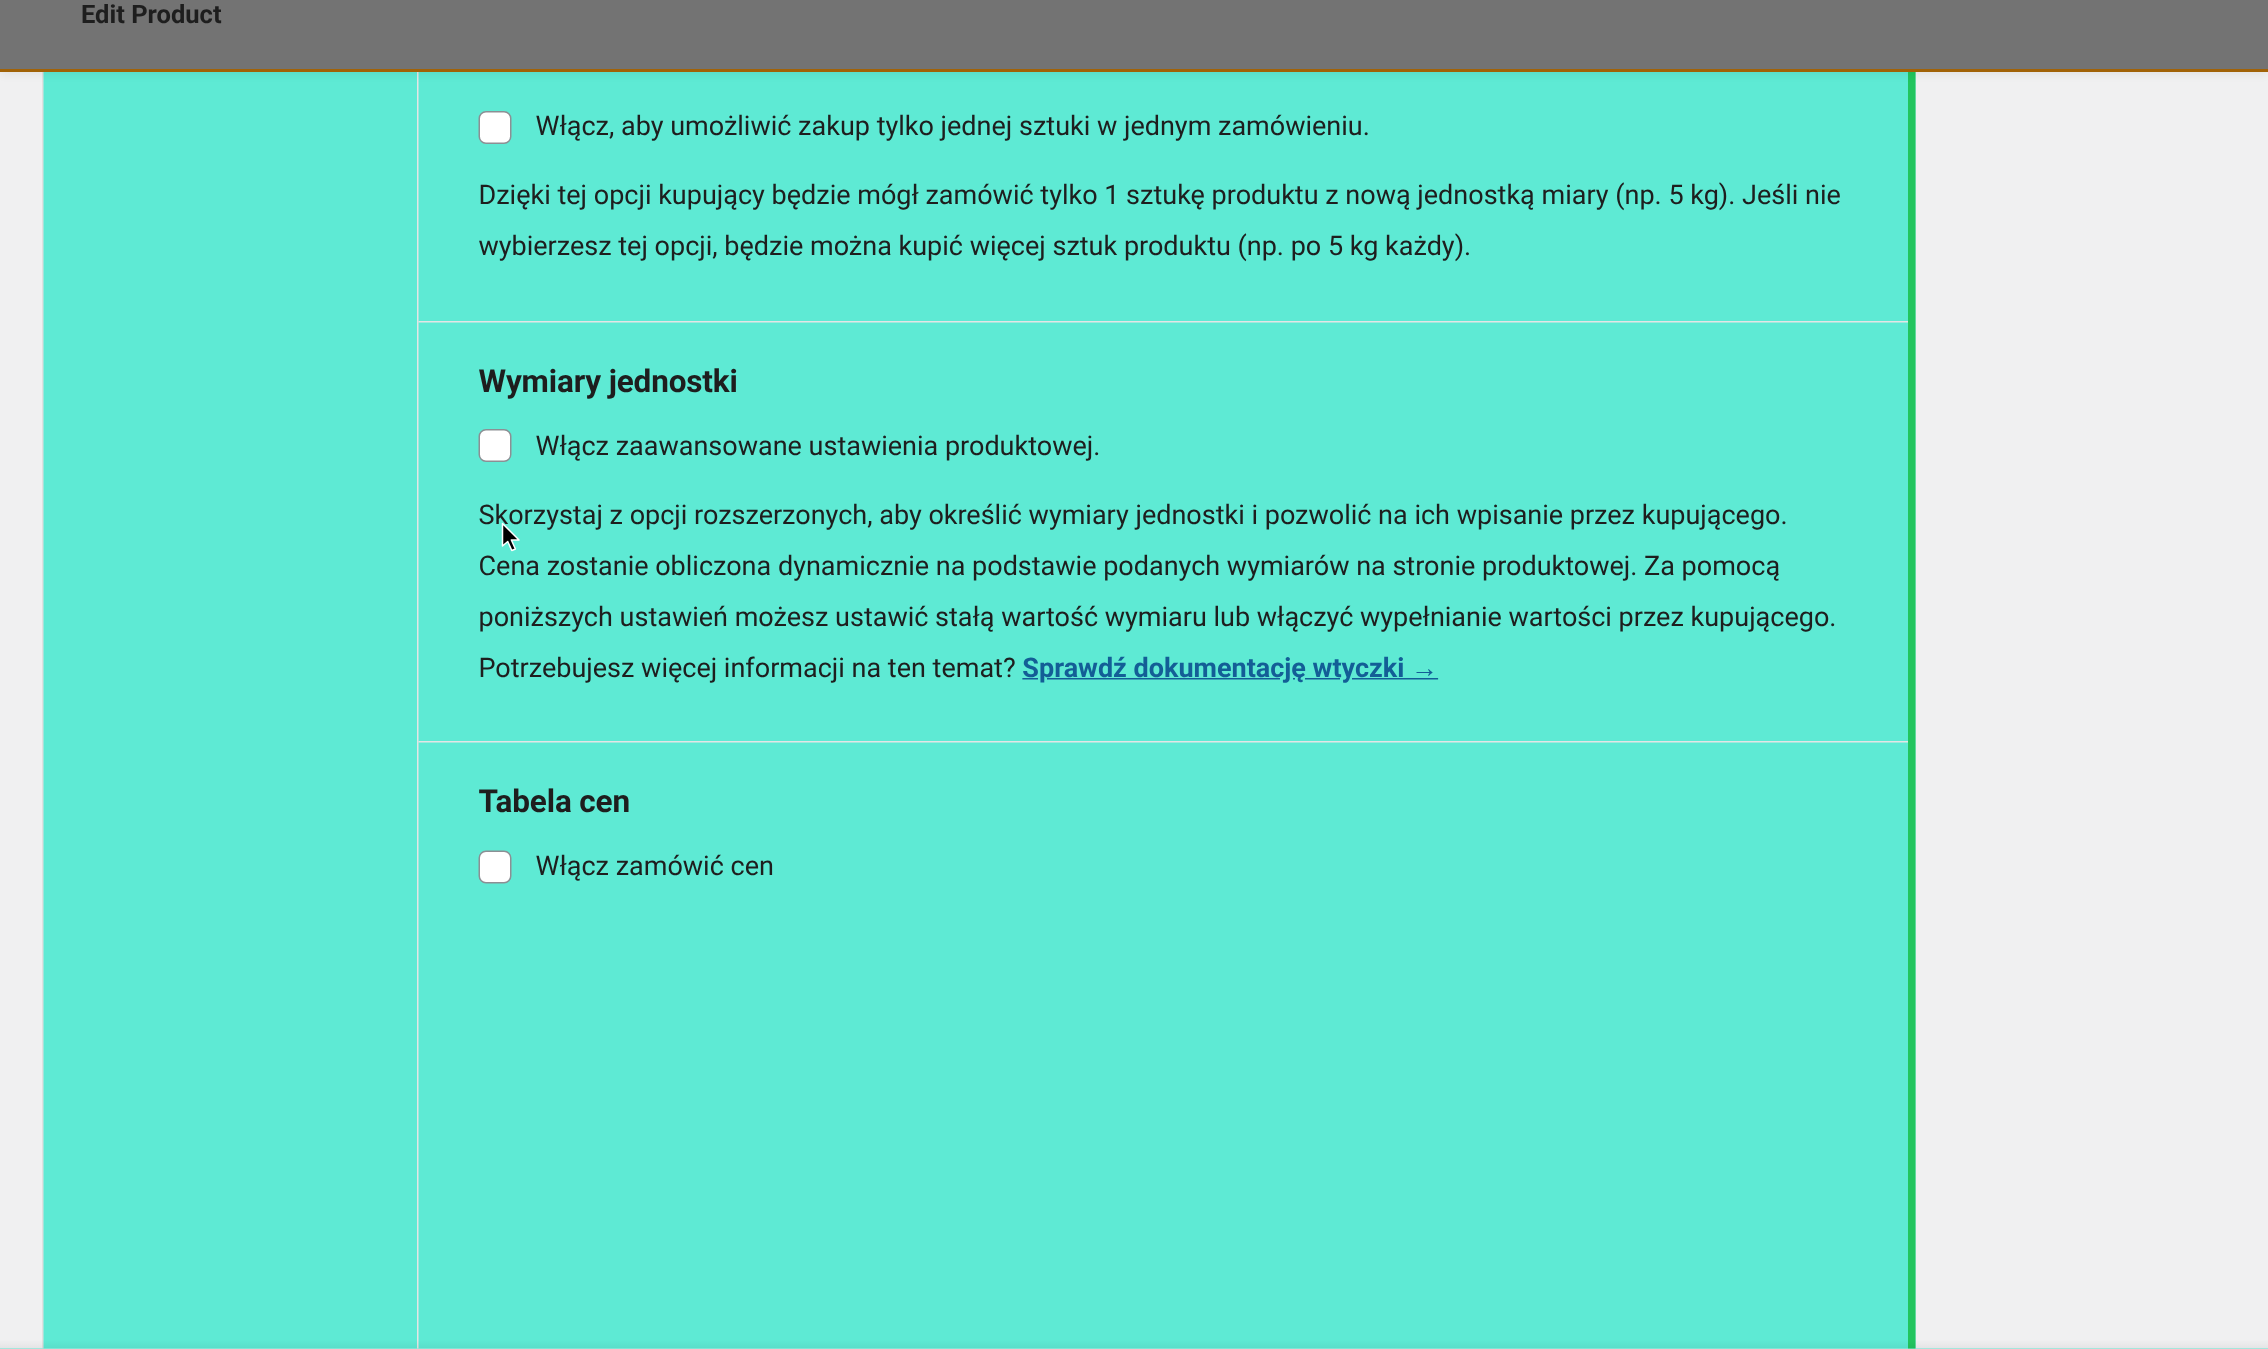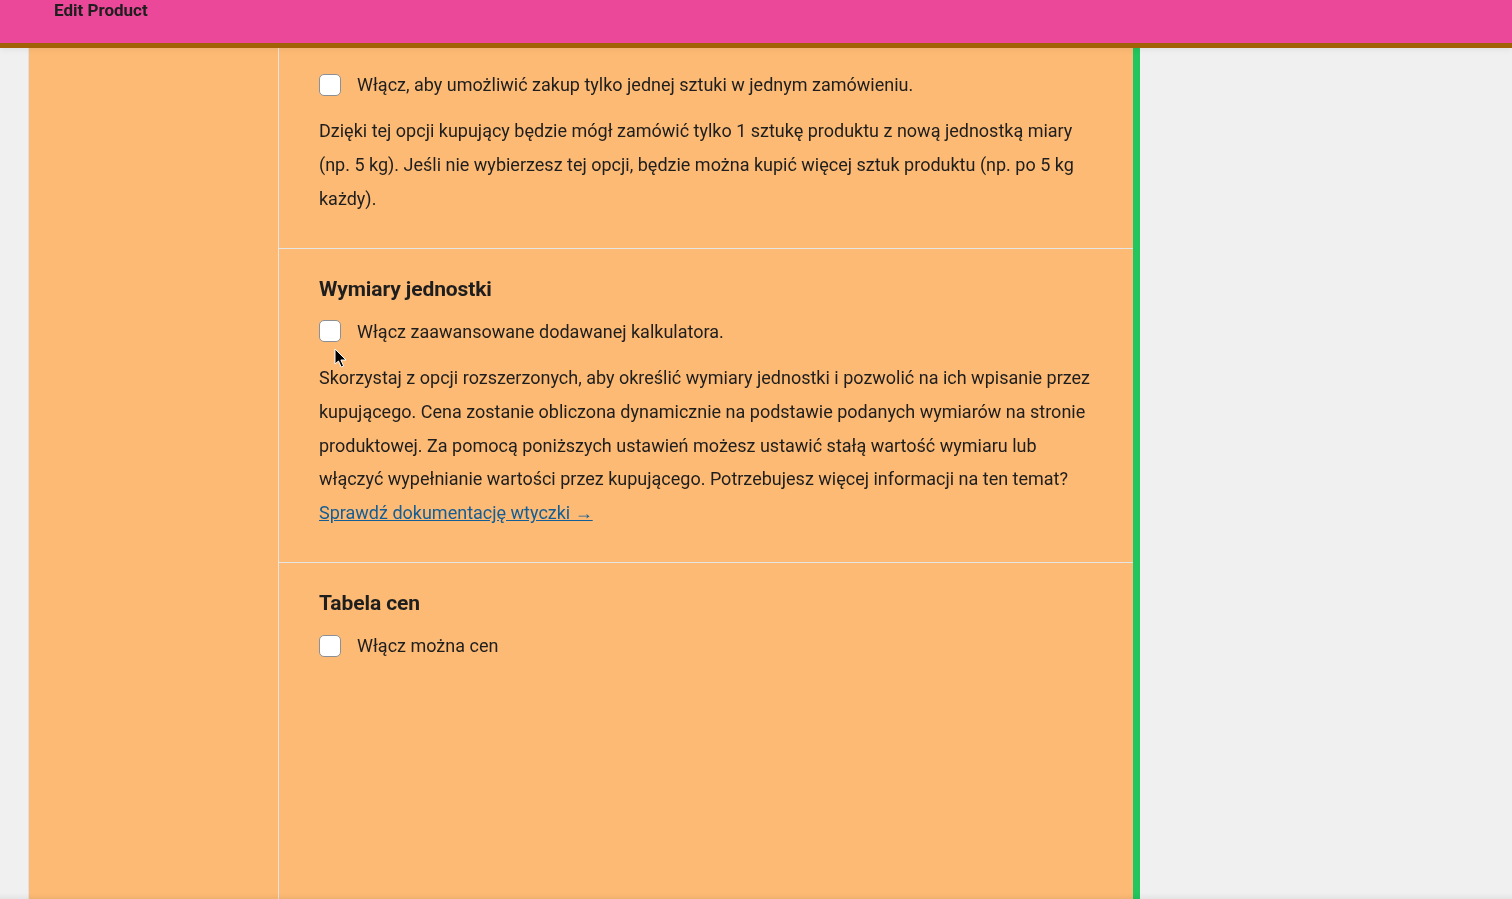--- a/index.html
+++ b/index.html
@@ -11,22 +11,22 @@
     width: 1512px;
     height: 899px;
     overflow: hidden;
     position: relative;
   }
 
   .top-bar {
     position: absolute;
     top: 0; left: 0; right: 0;
     height: 48px;
-    background: #ec4899;
-    border-bottom: 5px solid #a16207;
+    background: #737373;
+    border-bottom: 2px solid #a16207;
     box-shadow: 0 2px 6px rgba(0,0,0,0.06);
     z-index: 10;
     display: flex;
     align-items: flex-start;
   }
   .top-bar-title {
     font-size: 17px;
     font-weight: 700;
     color: #1e1e1e;
     padding-left: 54px;
@@ -37,25 +37,25 @@
     position: absolute;
     top: 48px; left: 0; right: 0; bottom: 0;
     padding-left: 28px;
     overflow: visible;
   }
 
   .panel {
     position: absolute;
     top: 0;
     left: 28px;
-    width: 1112px;
+    width: 1249px;
     bottom: 0;
-    background: #fdba74;
+    background: #5eead4;
     border-left: 1px solid #e0e0e0;
-    border-right: 7px solid #22c55e;
+    border-right: 5px solid #22c55e;
   }
 
   .content-col {
     position: absolute;
     left: 249px;
     right: 0;
     top: 0;
     bottom: 0;
     border-left: 1px solid #e5e5e5;
   }
@@ -102,20 +102,21 @@
     color: #1e1e1e;
     line-height: 1.88;
     max-width: 960px;
   }
   .description.tight { margin-top: 28px; }
 
   .doc-link {
     color: #135e96;
     text-decoration: underline;
     cursor: pointer;
+    font-weight: bold;
   }
 
   .cursor-pointer {
     position: absolute;
     z-index: 50;
     width: 16px;
     height: 22px;
     pointer-events: none;
   }
   .cursor-pointer svg { display: block; }
@@ -145,32 +146,32 @@
           <div class="checkbox" role="checkbox" aria-checked="false"></div>
           <label class="checkbox-label">Włącz, aby umożliwić zakup tylko jednej sztuki w jednym zamówieniu.</label>
         </div>
         <p class="description">Dzięki tej opcji kupujący będzie mógł zamówić tylko 1 sztukę produktu z nową jednostką miary (np. 5 kg). Jeśli nie wybierzesz tej opcji, będzie można kupić więcej sztuk produktu (np. po 5 kg każdy).</p>
       </div>
 
       <div class="section">
         <h3 class="section-heading">Wymiary jednostki</h3>
         <div class="checkbox-row">
           <div class="checkbox" role="checkbox" aria-checked="false"></div>
-          <label class="checkbox-label">Włącz zaawansowane dodawanej kalkulatora.</label>
+          <label class="checkbox-label">Włącz zaawansowane ustawienia produktowej.</label>
         </div>
         <p class="description">
           <span>Skorzystaj z opcji rozszerzonych, aby określić wymiary jednostki i pozwolić na ich wpisanie przez kupującego. Cena zostanie obliczona dynamicznie na podstawie podanych wymiarów na stronie produktowej. Za pomocą poniższych ustawień możesz ustawić stałą wartość wymiaru lub włączyć wypełnianie wartości przez kupującego. Potrzebujesz więcej informacji na ten temat? </span><a class="doc-link" href="#">Sprawdź dokumentację wtyczki →</a>
         </p>
       </div>
 
       <div class="section">
         <h3 class="section-heading">Tabela cen</h3>
         <div class="checkbox-row">
           <div class="checkbox" role="checkbox" aria-checked="false"></div>
-          <label class="checkbox-label">Włącz można cen</label>
+          <label class="checkbox-label">Włącz zamówić cen</label>
         </div>
       </div>
 
     </div>
   </div>
 </div>
 
 <div class="cursor-pointer" style="left:334px; top:348px;">
   <svg width="16" height="22" viewBox="0 0 16 22">
     <path d="M1 1 L1 16 L4.5 13 L7.2 19 L9.6 18 L6.9 12 L12 12 Z" fill="#000" stroke="#fff" stroke-width="1" stroke-linejoin="round"></path>

